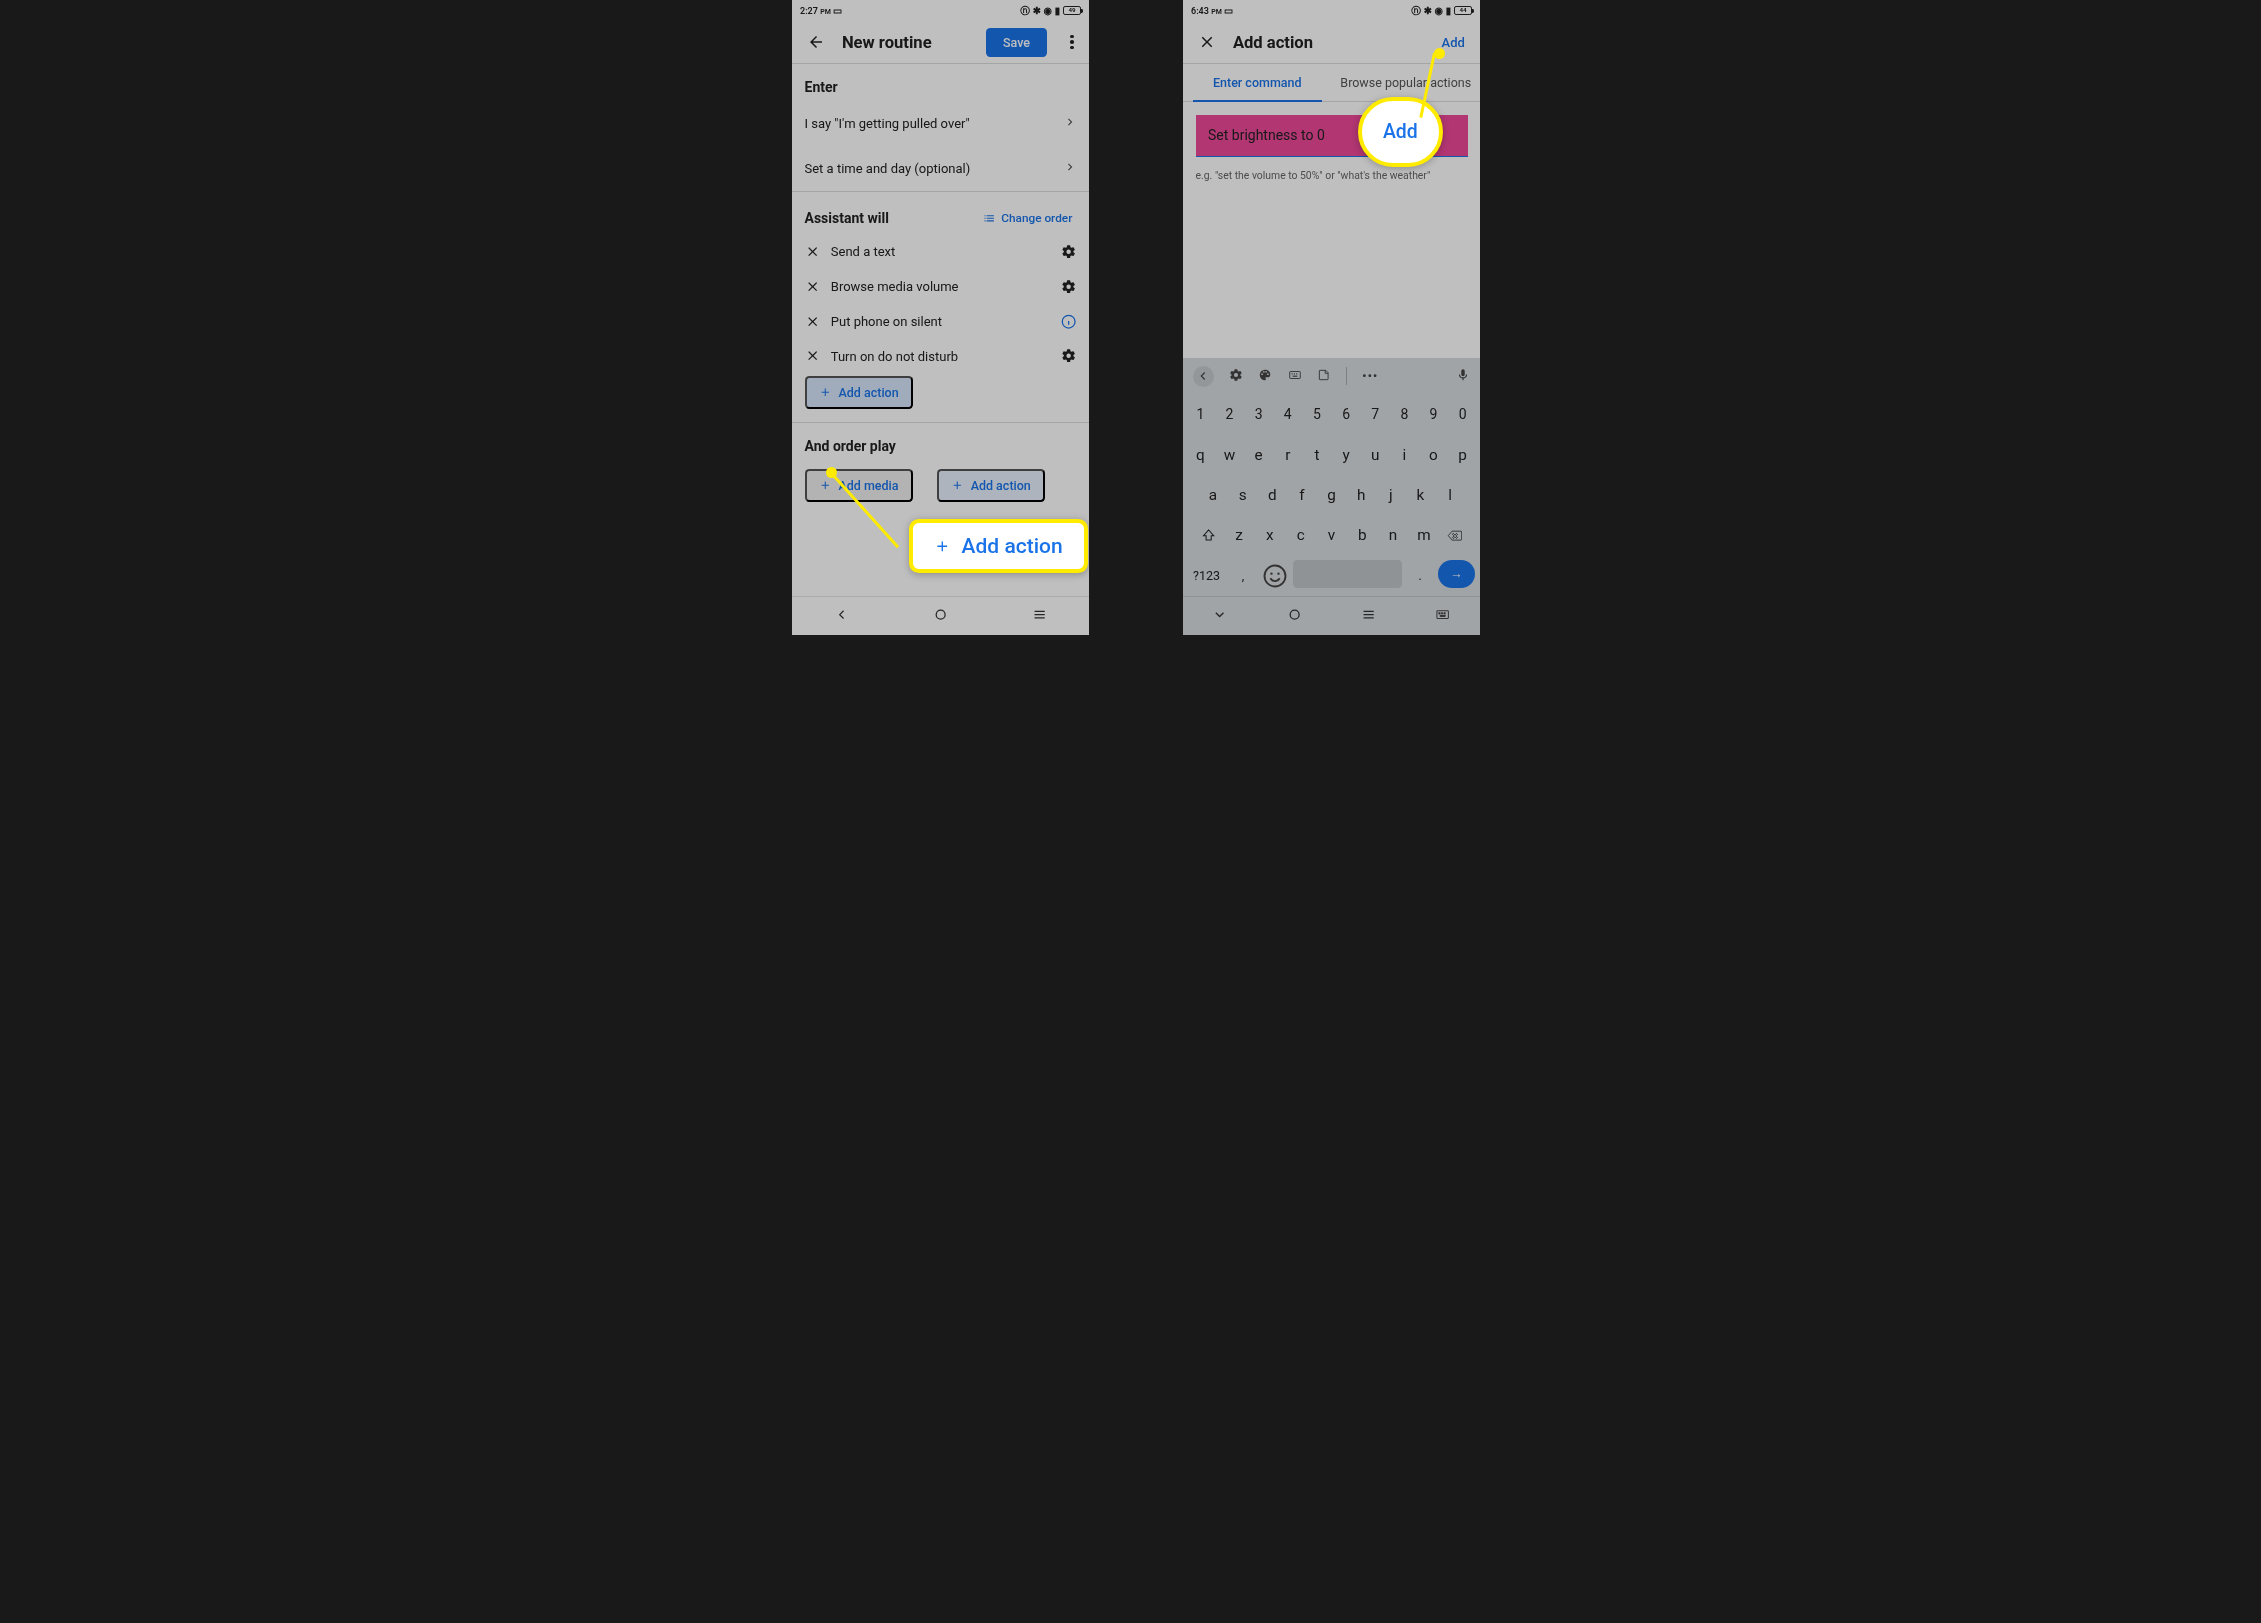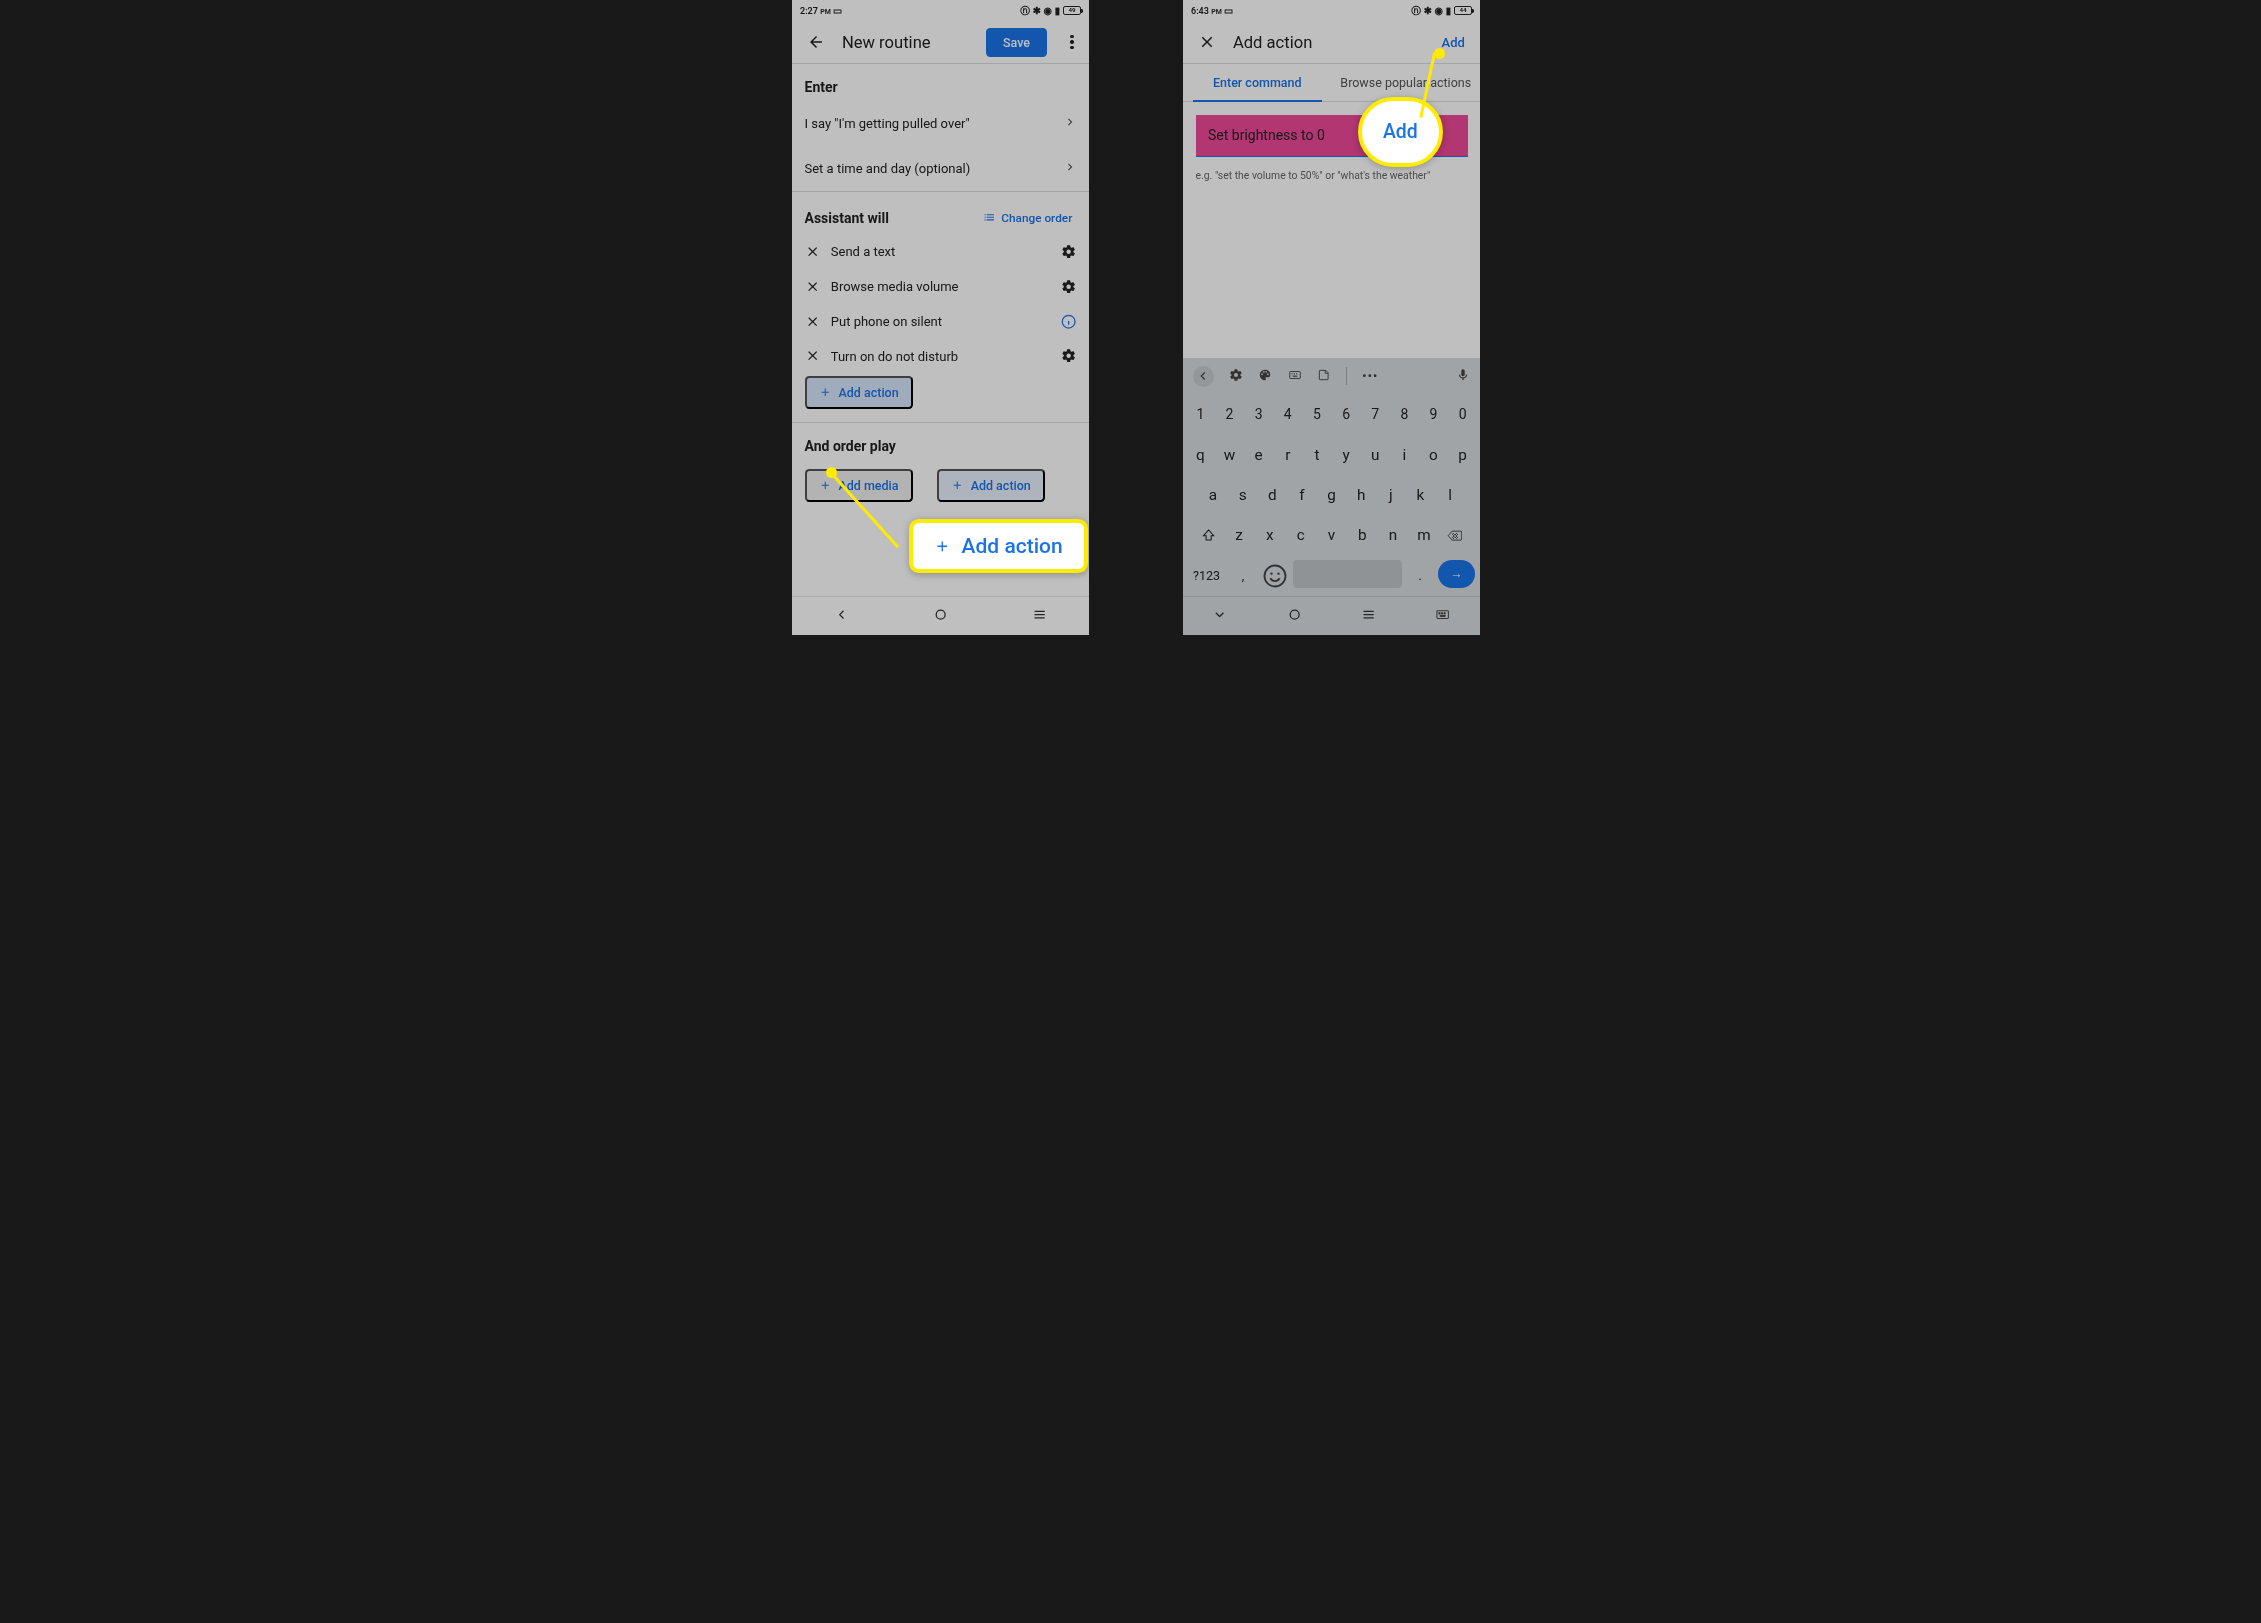--- a/index.html
+++ b/index.html
@@ -22,34 +22,34 @@
   .statusbar{height:21px;display:flex;align-items:center;justify-content:space-between;
              padding:0 8px;font-size:9px;color:#222;font-weight:600}
   .statusbar .right{display:flex;align-items:center;gap:2.8px}
   .ic{display:inline-block;font-size:9.7px;line-height:1}
   .batt{display:inline-flex;align-items:center;justify-content:center;border:1px solid #222;border-radius:2.1px;
         width:18px;height:9px;position:relative;font-size:6.2px;font-weight:700}
   .batt::after{content:"";position:absolute;right:-2.8px;top:2.1px;width:1.4px;height:4.2px;background:#222;border-radius:0 1.4px 1.4px 0}
 
   
   .appbar{height:43px;display:flex;align-items:center;padding:0 11px;gap:12.5px;border-bottom:0.7px solid #ddd}
-  .title{font-size:16.6px;color:#222;font-weight:400}
+  .title{font-size:16.6px;color:#222;font-weight:700}
   .spacer{flex:1}
   .save-btn{background:var(--brand-blue);color:#fff;border:none;border-radius:4.2px;padding:7px 16.6px;font-size:12.5px;font-weight:500}
   .icon-btn{background:none;border:none;color:#222;padding:4.2px;display:inline-flex;align-items:center;justify-content:center}
   .icon-btn svg{width:15.3px;height:15.3px;fill:#222}
   .icon-btn.large svg{width:18px;height:18px}
   .more-dots{display:flex;flex-direction:column;gap:2.1px}
   .more-dots span{width:3.5px;height:3.5px;border-radius:50%;background:#222}
 
   
   .section{padding:15.3px 12.5px 5.5px 12.5px}
   .sec-title{font-size:14px;font-weight:700;color:#222}
   .sec-head{display:flex;align-items:center;justify-content:space-between}
-  .change-order{display:flex;align-items:flex-start;gap:5.5px;color:var(--brand-blue);font-size:11.8px;font-weight:500}
+  .change-order{display:flex;align-items:flex-end;gap:5.5px;color:var(--brand-blue);font-size:11.8px;font-weight:500}
   .list-row{display:flex;align-items:center;justify-content:space-between;padding:14px 12.5px;font-size:13px;color:#222}
   .list-row + .list-row{border-top:none}
   .chev svg{width:14px;height:14px;fill:#555}
   .divider{height:0.7px;background:#ddd;margin:0}
 
   .action-row{display:flex;align-items:center;padding:9.7px 12.5px;font-size:13px;color:#222;gap:11px}
   .action-row .lbl{flex:1}
   .x-ic,.gear-ic,.info-ic{display:inline-flex;align-items:center;justify-content:center}
   .x-ic svg,.gear-ic svg,.info-ic svg{width:15.3px;height:15.3px}
   .x-ic svg{fill:#222}

